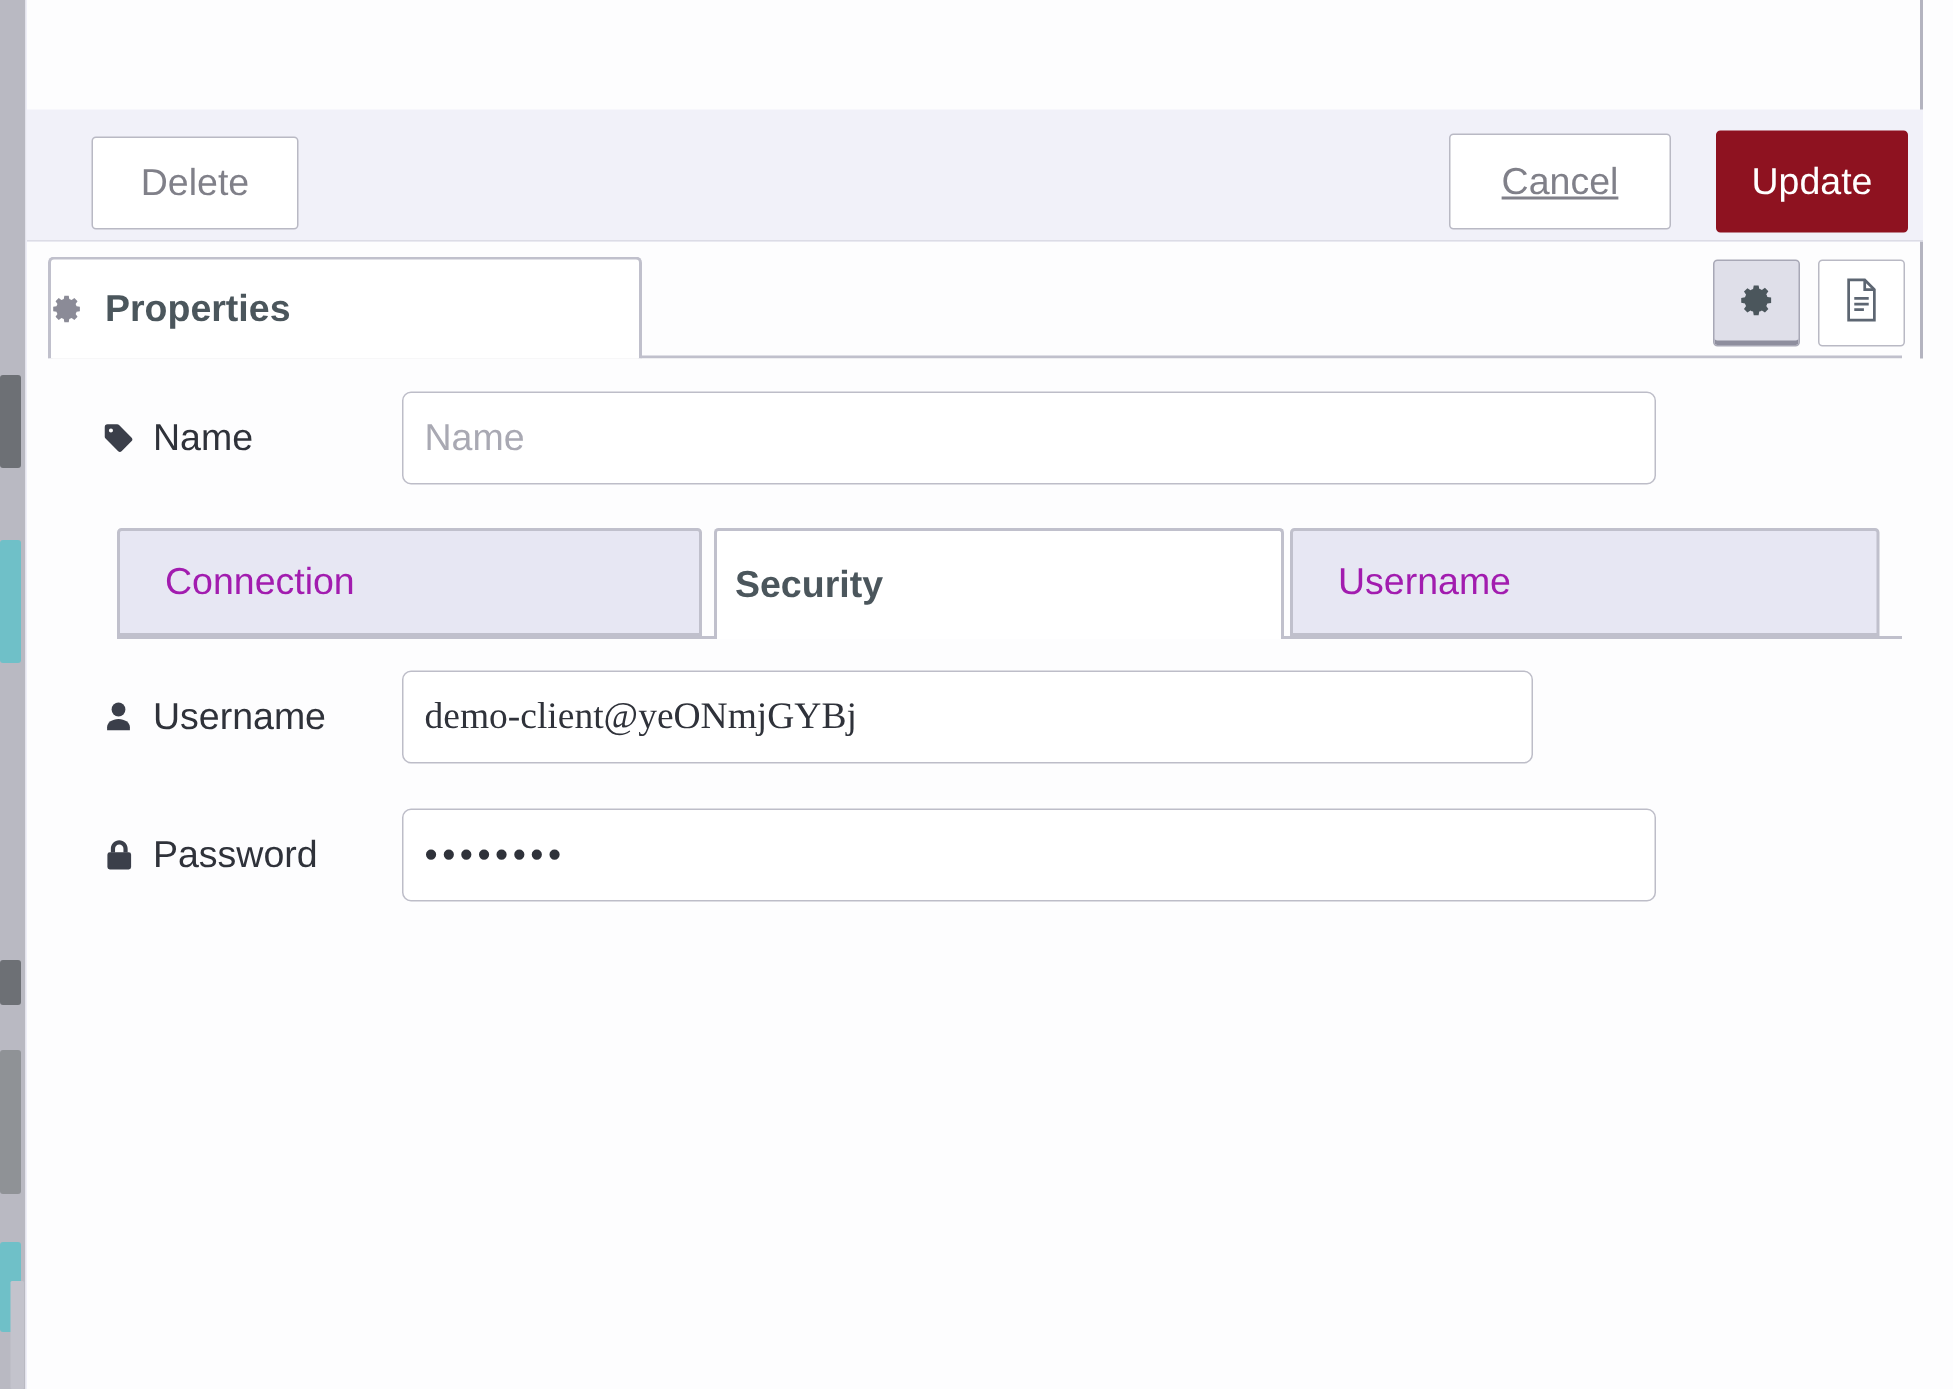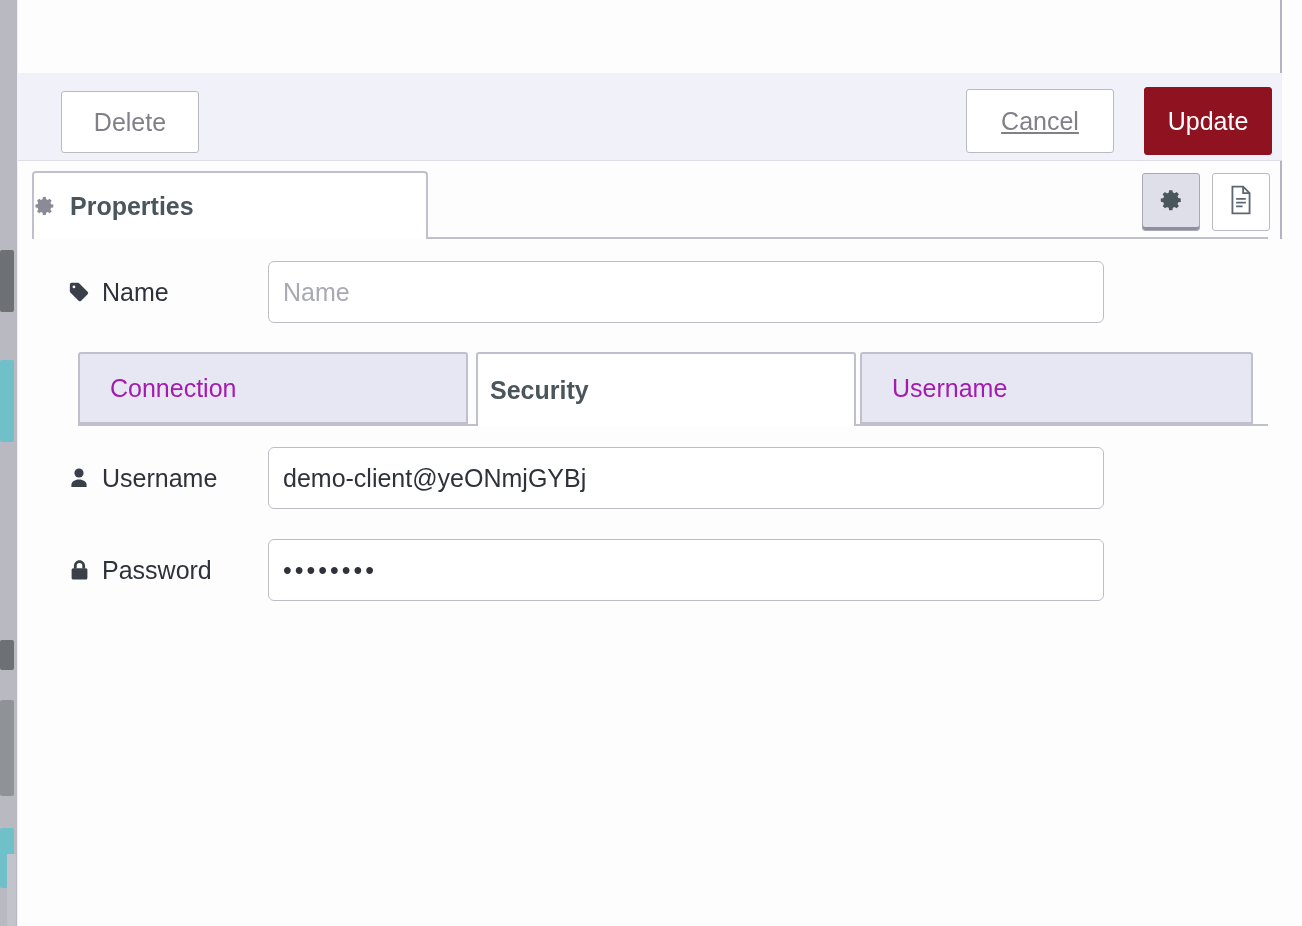--- a/index.html
+++ b/index.html
@@ -265,21 +265,21 @@
   }
   .subtab-connection { left: 15px;  width: 390px; }
   .subtab-security   { left: 413px; width: 380px; padding-left: 12px; }
   .subtab-messages   { left: 797px; width: 393px; }
 
   
   .row-username { left: 50px; top: 208px; }
   .row-password { left: 50px; top: 300px; }
   .row-username .row-label,
   .row-password .row-label { width: 200px; }
-  .field-username { width: 836px; }
+  .field-username { width: 754px; font-family: Liberation Serif, serif; }
   .field-password { width: 836px; letter-spacing: 3px; }
 </style>
 </head>
 <body>
 
 <div id="root">
 
   <div class="bg-strip">
     <div class="bg-node dark" style="top:250px;  height:62px;"></div>
     <div class="bg-node teal" style="top:360px;  height:82px;"></div>

